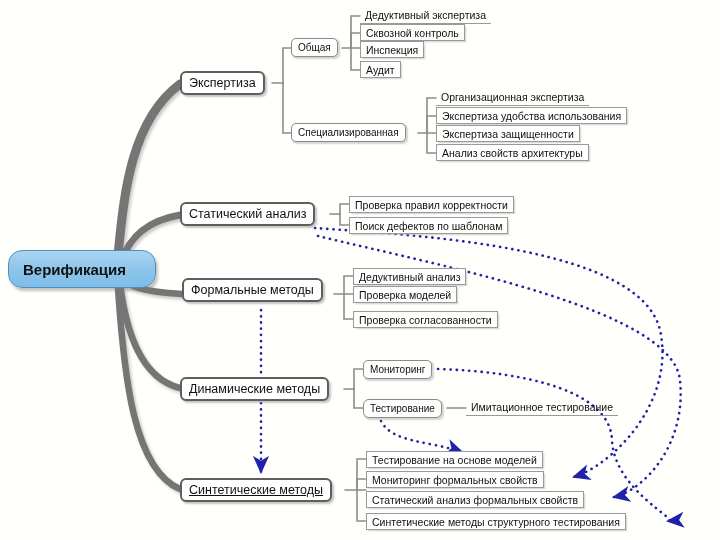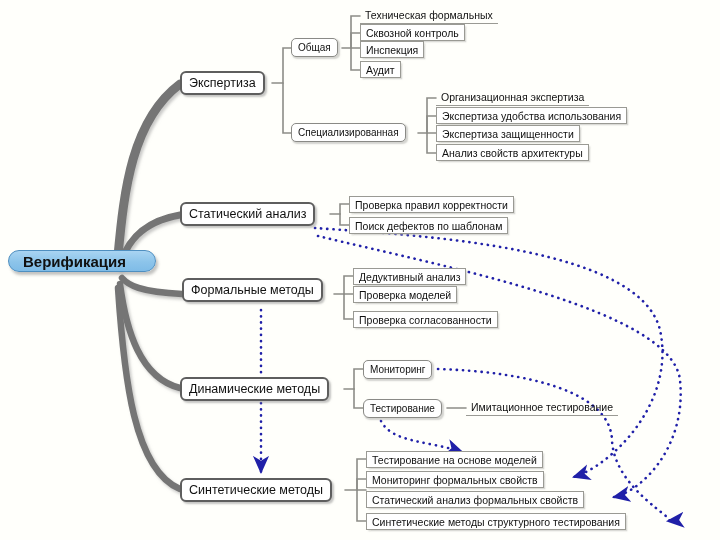--- a/index.html
+++ b/index.html
@@ -19,21 +19,21 @@
     position:absolute;
     box-sizing:border-box;
     white-space:nowrap;
     background:#ffffff;
     color:#101010;
     display:flex;
     align-items:center;
   }
   
   .root{
-    left:8px;top:250px;width:148px;height:22px;
+    left:8px;top:250px;width:148px;height:38px;
     background:linear-gradient(180deg,#a9d4f2 0%,#8cc4ea 55%,#7fbce7 100%);
     border:1px solid #4f8fc0;
     border-radius:14px;
     font-size:15px;font-weight:bold;
     color:#101010;
     padding-left:14px;
     box-shadow:2px 3px 3px rgba(120,120,120,.45);
     z-index:6;
   }
   
@@ -167,21 +167,21 @@
   </div>
 
   <div class="node lvl2" style="left:291px;top:38px;">
     <span>Общая</span>
   </div>
   <div class="node lvl2" style="left:291px;top:123px;">
     <span>Специализированная</span>
   </div>
 
   <div class="node lvl3 plain" style="left:360px;top:7px;">
-    <span>Техническая формальных</span>
+    <span>Дедуктивный экспертиза</span>
   </div>
   <div class="node lvl3" style="left:360px;top:24px;">
     <span>Сквозной контроль</span>
   </div>
   <div class="node lvl3" style="left:360px;top:41px;">
     <span>Инспекция</span>
   </div>
   <div class="node lvl3" style="left:360px;top:61px;">
     <span>Аудит</span>
   </div>
@@ -228,21 +228,21 @@
   <div class="node lvl2" style="left:363px;top:360px;">
     <span>Мониторинг</span>
   </div>
   <div class="node lvl2" style="left:363px;top:399px;border-radius:6px;">
     <span>Тестирование</span>
   </div>
   <div class="node lvl3 plain" style="left:466px;top:399px;">
     <span>Имитационное тестирование</span>
   </div>
 
-  <div class="node lvl1" style="left:180px;top:478px;">
+  <div class="node lvl1" style="left:180px;top:478px;text-decoration:underline;">
     <span>Синтетические методы</span>
   </div>
   <div class="node lvl3" style="left:366px;top:451px;">
     <span>Тестирование на основе моделей</span>
   </div>
   <div class="node lvl3" style="left:366px;top:471px;">
     <span>Мониторинг формальных свойств</span>
   </div>
   <div class="node lvl3" style="left:366px;top:491px;">
     <span>Статический анализ формальных свойств</span>

